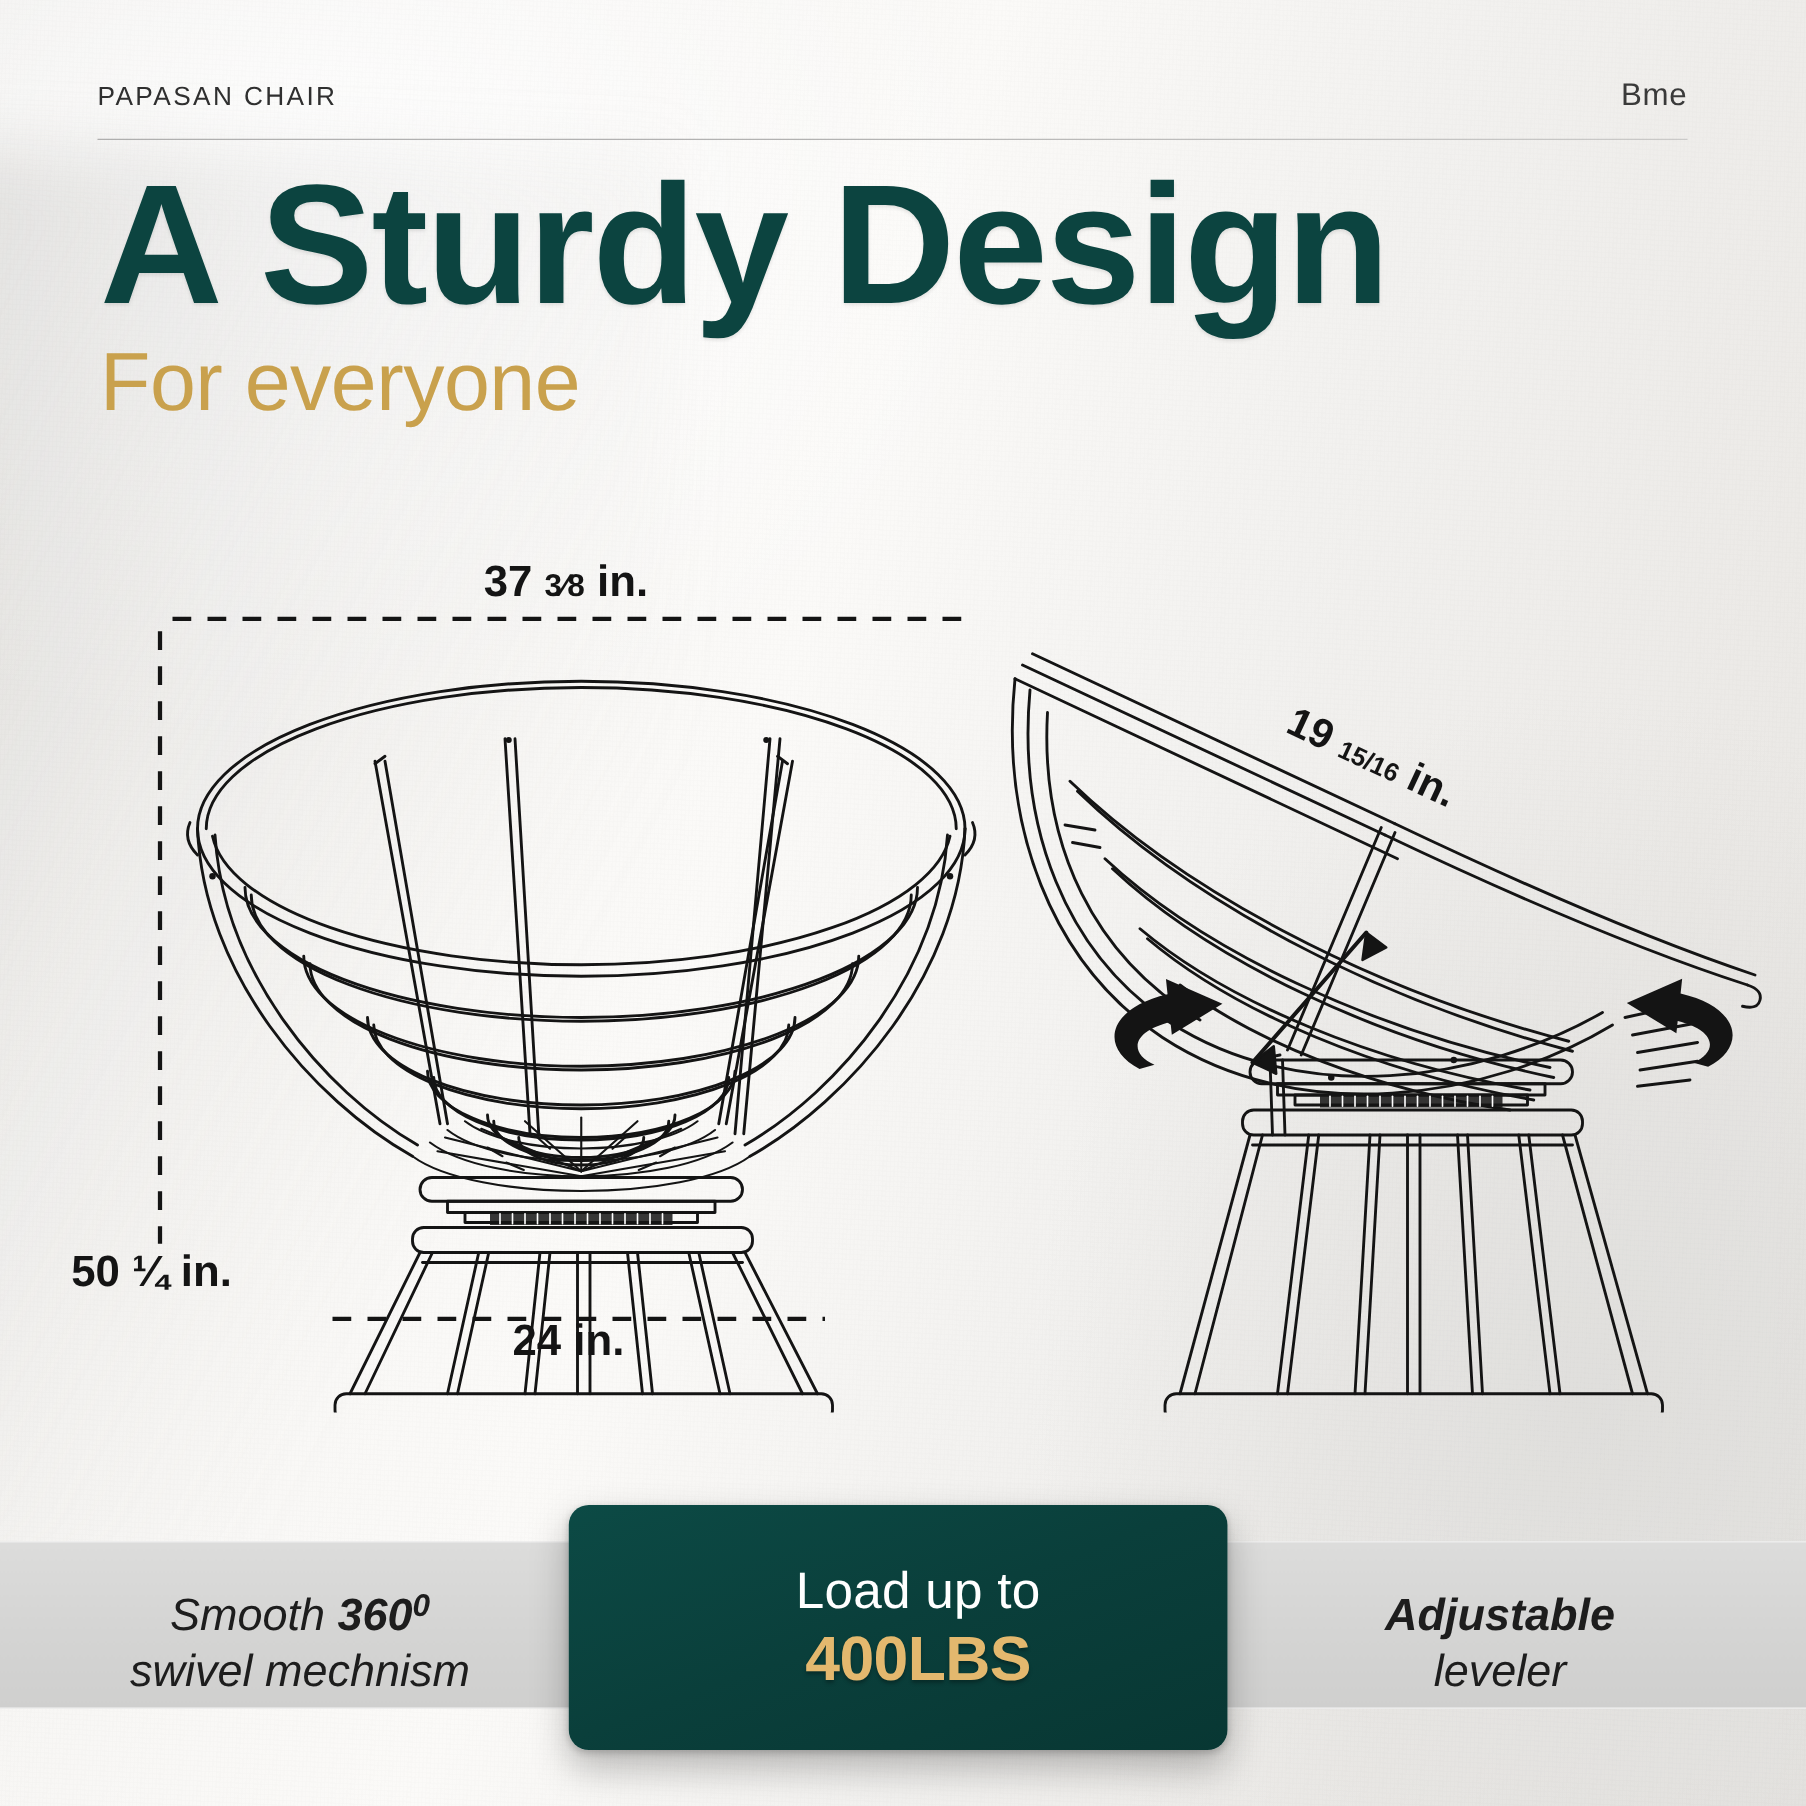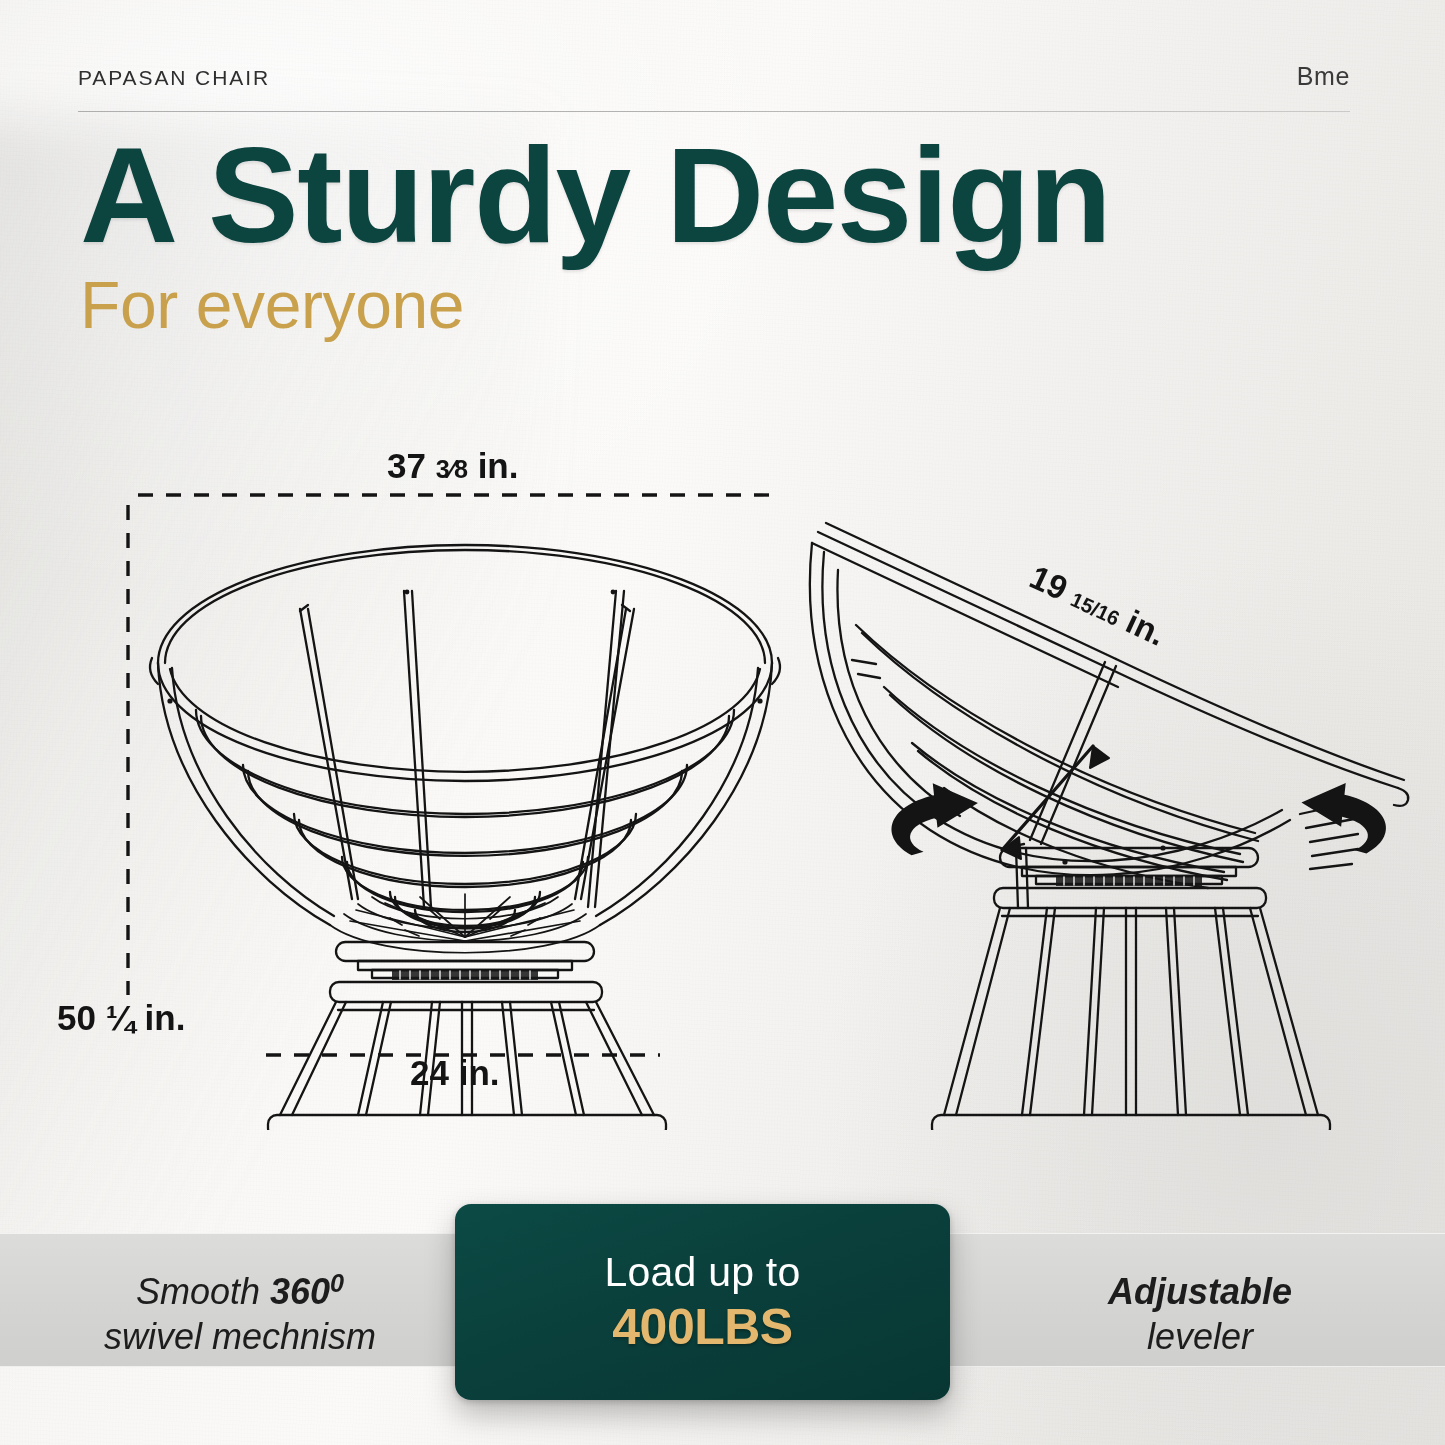--- a/index.html
+++ b/index.html
@@ -146,20 +146,21 @@
     position: absolute;
     left: 455px; top: 1204px;
     width: 495px; height: 196px;
     background: linear-gradient(160deg, #0c4a45 0%, #0a3f3b 48%, #083733 100%);
     border-radius: 16px;
     box-shadow: 0 14px 30px rgba(0,0,0,0.26), 0 2px 6px rgba(0,0,0,0.18);
     display: flex;
     flex-direction: column;
     justify-content: center;
     align-items: center;
+    padding-left: 32px;
   }
   #load-top {
     font-size: 41px;
     color: #ffffff;
     font-weight: 400;
     letter-spacing: 0.2px;
     margin-bottom: 2px;
   }
   #load-value {
     font-size: 50px;

